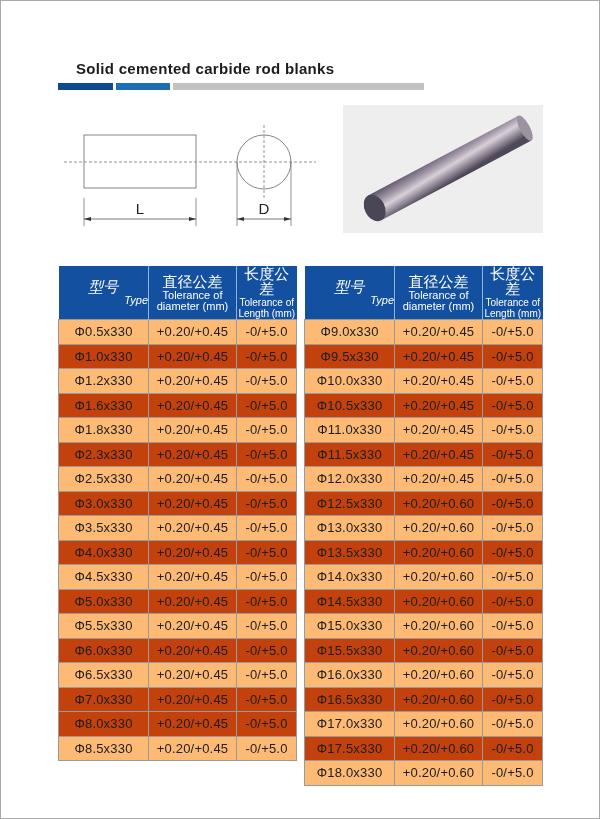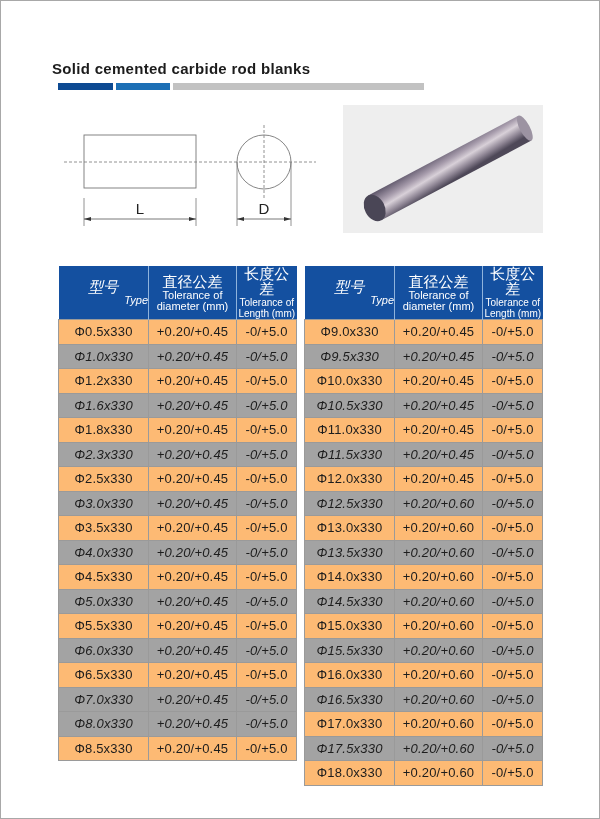--- a/index.html
+++ b/index.html
@@ -1,34 +1,34 @@
 <!DOCTYPE html>
 <html><head>
 <meta charset="utf-8">
 <style>
   * { box-sizing: border-box; margin: 0; padding: 0; }
   html, body { width: 600px; height: 819px; background: #ffffff; overflow: hidden; }
   body { font-family: "Liberation Sans", "DejaVu Sans", sans-serif; color: #1a1a1a; position: relative; }
   .page-frame { position: absolute; left: 0; top: 0; width: 600px; height: 819px; border: 1px solid #a8a8a8; }
-  .title { position: absolute; left: 52px; top: 60px; font-size: 15px; font-weight: bold; letter-spacing: 0.3px; color: #1c1c1c; }
+  .title { position: absolute; left: 76px; top: 60px; font-size: 15px; font-weight: bold; letter-spacing: 0.3px; color: #1c1c1c; }
   .bar { position: absolute; top: 83px; height: 7px; }
   .bar1 { left: 58px; width: 55px; background: #0d4a92; }
   .bar2 { left: 116px; width: 54px; background: #1c6fb5; }
   .bar3 { left: 173px; width: 251px; background: #c2c2c2; }
 
   .drawing { position: absolute; left: 58px; top: 118px; width: 270px; height: 112px; }
   .photo { position: absolute; left: 343px; top: 105px; width: 200px; height: 128px; background: #efefef; overflow: hidden; }
 
   .spec-table { position: absolute; top: 266px; border-collapse: collapse; table-layout: fixed; }
   .spec-table.left { left: 58px; }
   .spec-table.right { left: 304px; }
   .spec-table th { background: #1450a0; color: #ffffff; font-weight: normal; height: 52px; text-align: center; vertical-align: middle; border-right: 1px solid #8fb3dc; padding: 0; line-height: 1; }
   .spec-table th:last-child { border-right: none; margin-left: 38px; }
   .spec-table td { height: 24.5px; font-size: 13px; text-align: center; vertical-align: middle; border: 1px solid #9a9a9a; padding: 0; white-space: nowrap; color: #1d1d1d; letter-spacing: 0.2px; }
-  .spec-table tr.alt td { background: #a3a3a3; font-style: italic; }
+  .spec-table tr.alt td { background: #c2410c; }
   .spec-table tr:not(.alt) td { background: #fdba74; }
   .col-type { width: 90px; font-style: italic; }
   .col-dia { width: 88px; }
   .col-len { width: 60px; }
   .cn { display: block; font-size: 15px; margin-bottom: 1px; }
   .en { display: block; font-size: 11px; }
   .en-sm { display: block; font-size: 10px; line-height: 11px; }
   .en-type { display: block; font-size: 11px; text-align: right; }
 </style>
 </head>

